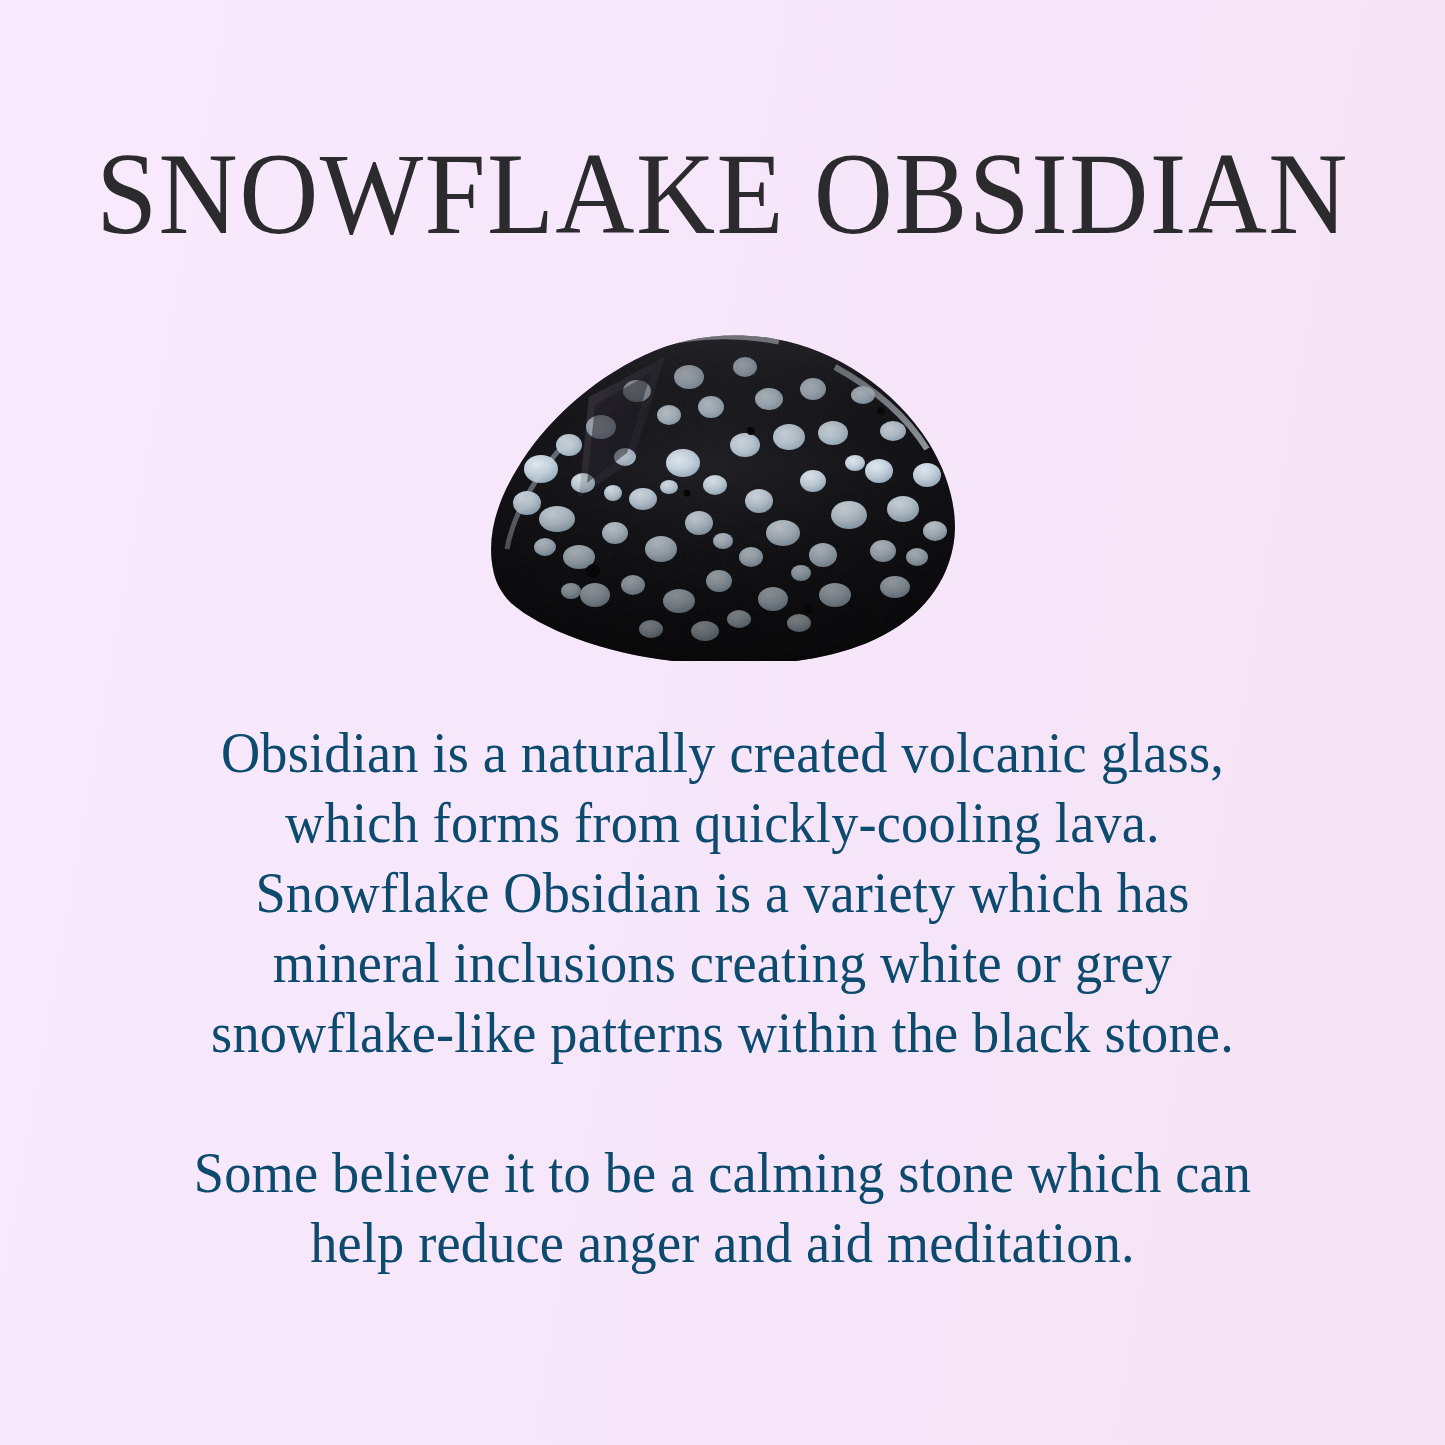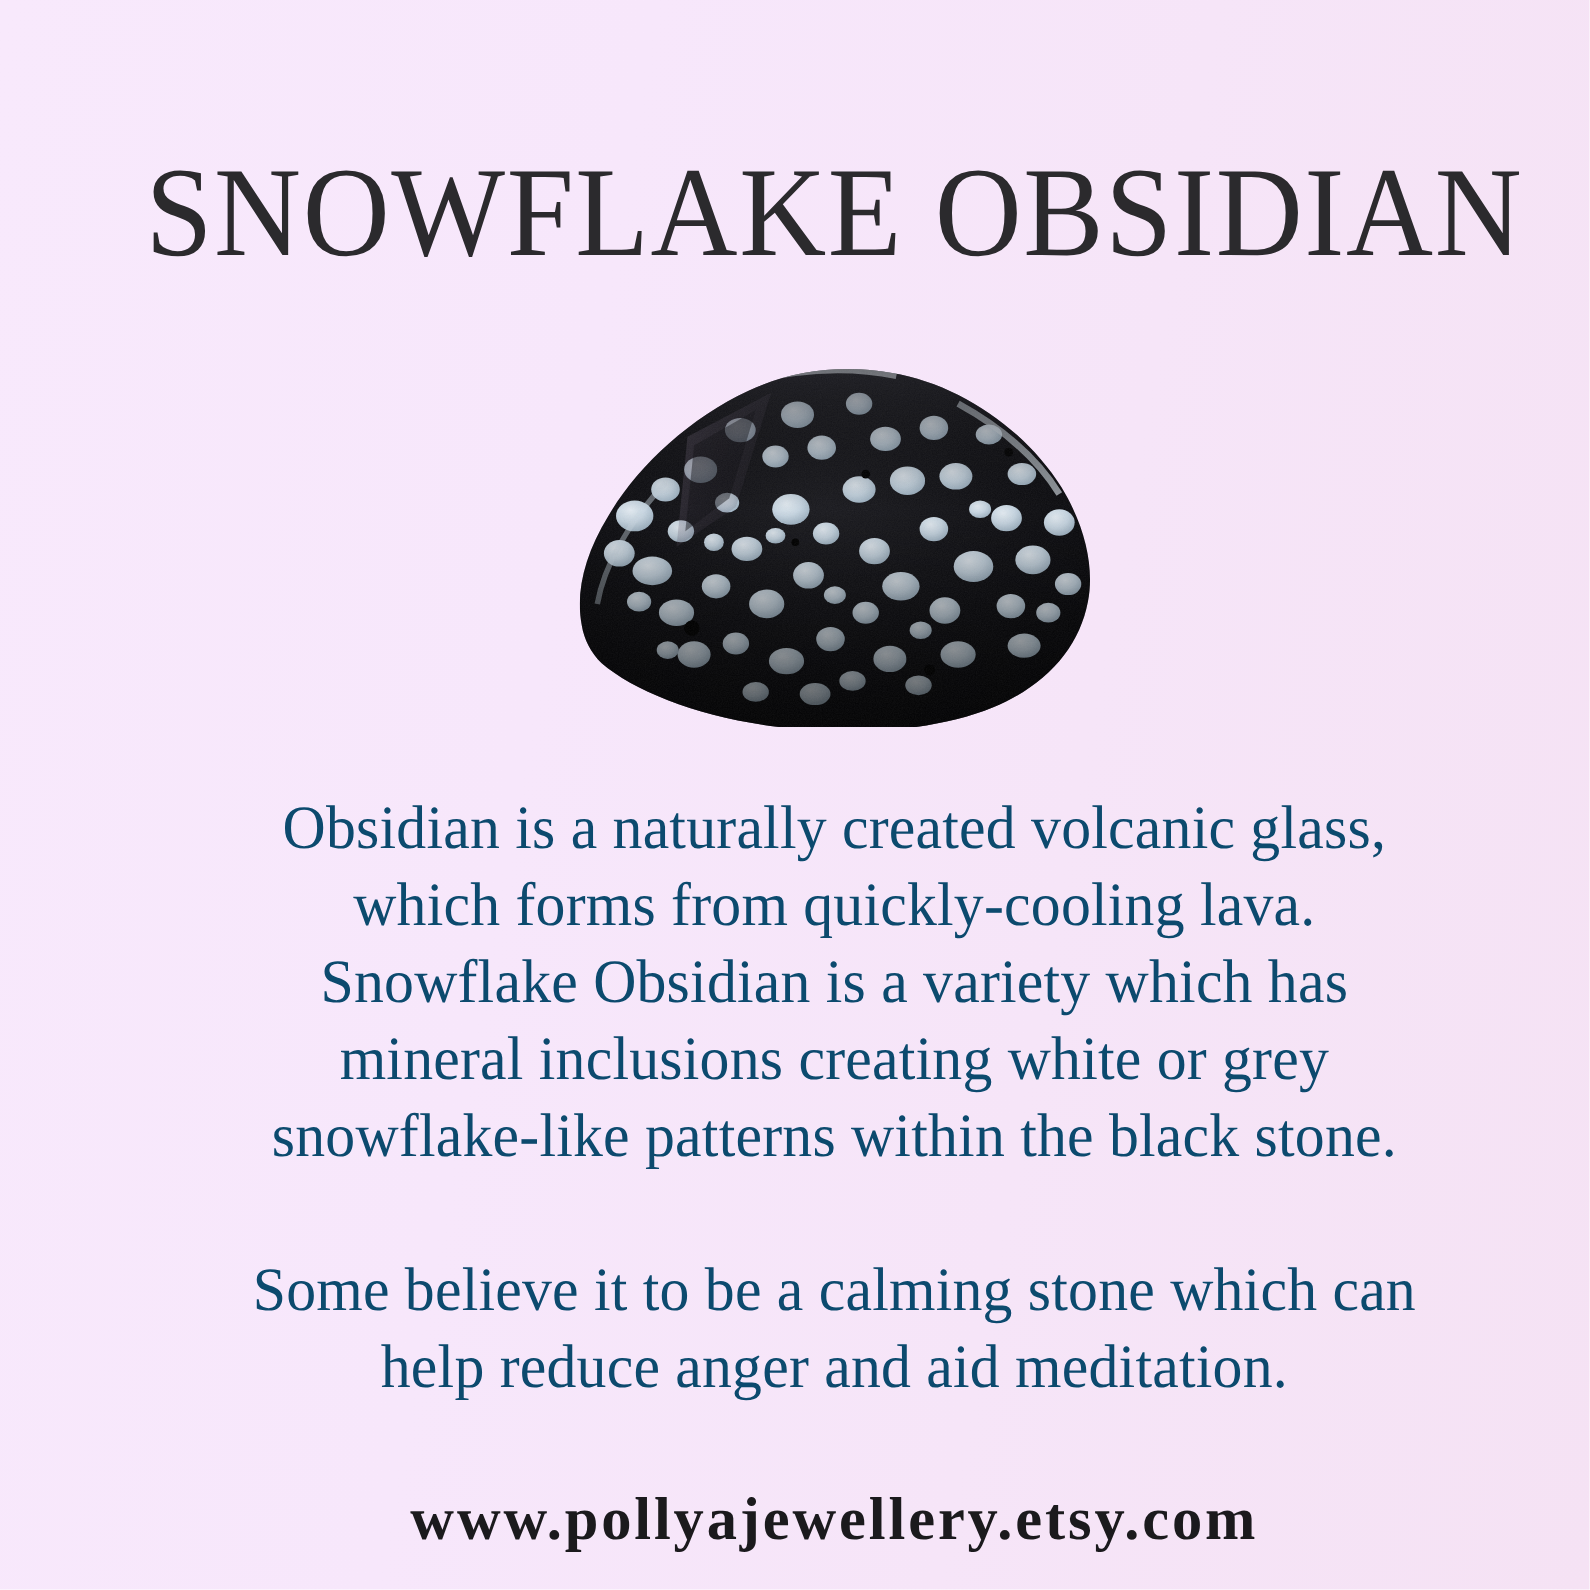--- a/index.html
+++ b/index.html
@@ -15,21 +15,20 @@
     font-family: "Liberation Serif", "DejaVu Serif", serif;
     position: relative;
   }
 
   .card {
     position: absolute;
     inset: 0;
     display: flex;
     flex-direction: column;
     align-items: center;
-    margin-left: 36px;
   }
 
   
   .title {
     position: absolute;
     top: 136px;
     left: 0;
     width: 1445px;
     text-align: center;
     font-family: "Liberation Serif", "DejaVu Serif", serif;
@@ -240,15 +239,14 @@
       <span class="ln">snowflake-like patterns within the black stone.</span>
     </p>
 
     <p class="para">
       <span class="ln">Some believe it to be a calming stone which can</span>
       <span class="ln">help reduce anger and aid meditation.</span>
     </p>
 
   </div>
 
-  <div class="footer">www.pollyajewellery.etsy.com</div>
 
 </div>
 
 </body></html>

